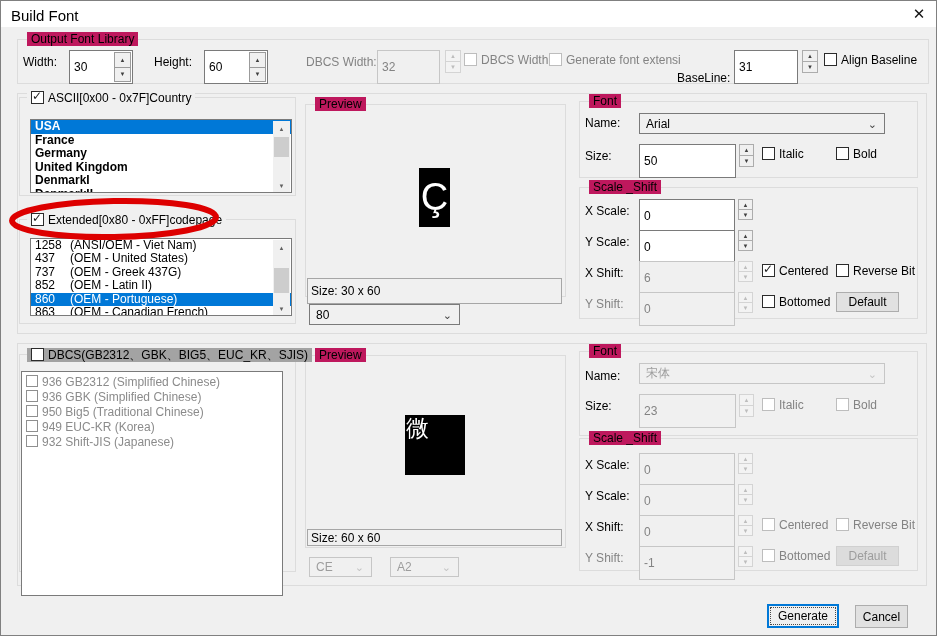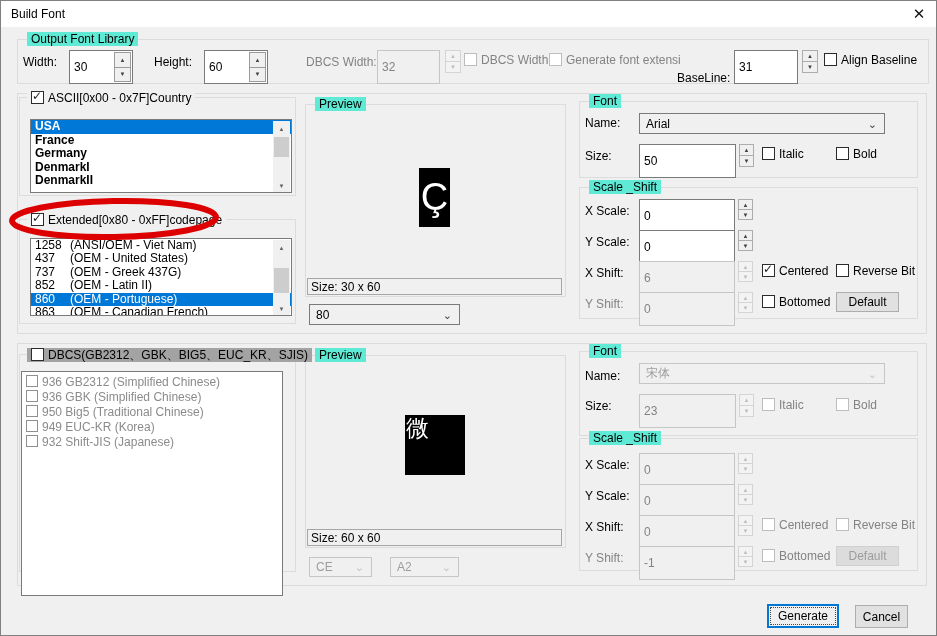--- a/index.html
+++ b/index.html
@@ -1,22 +1,22 @@
 <!DOCTYPE html>
 <html><head>
 <meta charset="utf-8">
 <style>
   html,body{margin:0;padding:0;background:#d8d8d8;}
   *{box-sizing:border-box;font-family:"Liberation Sans","DejaVu Sans",sans-serif;}
   .dlg{position:relative;width:937px;height:636px;background:#f0f0f0;border:1px solid #808080;overflow:hidden;}
   .titlebar{position:absolute;left:0;top:0;width:100%;height:26px;background:#ffffff;}
-  .title{position:absolute;left:10px;top:6px;font-size:12px;color:#000;}
+  .title{position:absolute;left:10px;top:6px;font-size:15px;color:#000;}
   .close{position:absolute;left:905px;top:2px;width:26px;height:22px;display:flex;align-items:center;justify-content:center;font-size:15px;color:#111;cursor:pointer;}
   .group{position:absolute;border:1px solid #dcdcdc;}
-  .glabel{position:absolute;font-size:12px;color:#000;background:#5eead4;padding:0 4px;white-space:nowrap;}
+  .glabel{position:absolute;font-size:12px;color:#000;background:#be185d;padding:0 4px;white-space:nowrap;}
   .lbl{position:absolute;font-size:12px;color:#000;white-space:nowrap;line-height:14px;}
   .lbl.dis{color:#838383;}
   .edit{position:absolute;background:#fff;border:1px solid #7a7a7a;font-size:12px;color:#000;display:flex;align-items:center;padding:16px 4px;}
   .edit.dis{background:#f0f0f0;border-color:#c6c6c6;color:#838383;}
   .spin{position:absolute;display:flex;flex-direction:column;}
   .spin .b{flex:1;border:1px solid #acacac;background:#f0f0f0;display:flex;align-items:center;justify-content:center;font-size:6px;line-height:6px;color:#404040;overflow:hidden;}
   .spin .b+.b{margin-top:-1px;}
   .spin.dis .b{border-color:#d4d4d4;color:#bdbdbd;background:#f3f3f3;}
   .spin-in{position:absolute;right:1px;top:1px;bottom:1px;width:17px;display:flex;flex-direction:column;}
   .spin-in .b{flex:1;border:1px solid #9b9b9b;background:#f0f0f0;display:flex;align-items:center;justify-content:center;font-size:6px;line-height:6px;color:#404040;overflow:hidden;}
@@ -110,20 +110,21 @@
   <div class="cb" style="left:26px;top:90px;background:#f0f0f0;padding:0 4px;z-index:2;">
     <span class="box">
         <span class="chk">✓</span>
       </span>
     <span>ASCII[0x00 - 0x7F]Country</span>
   </div>
   <div class="listbox" style="left:29px;top:118px;width:262px;height:74px;font-weight:bold;">
     <div class="li sel">USA</div>
     <div class="li">France</div>
     <div class="li">Germany</div>
+    <div class="li">United Kingdom</div>
     <div class="li">DenmarkI</div>
     <div class="li">DenmarkII</div>
     <div class="sb" style="height:72px;">
       <span class="sba" style="top:0;">▲</span>
       <span class="thumb" style="top:16px;height:20px;"></span>
       <span class="sba dn">▼</span>
     </div>
   </div>
 
   <div class="group" style="left:18px;top:218px;width:277px;height:105px;"></div>
@@ -165,21 +166,21 @@
     <div class="sb" style="height:76px;">
       <span class="sba" style="top:0;">▲</span>
       <span class="thumb" style="top:28px;height:25px;"></span>
       <span class="sba dn">▼</span>
     </div>
   </div>
 
   <div class="group" style="left:304px;top:103px;width:261px;height:193px;"></div>
   <div class="glabel" style="left:314px;top:96px;">Preview</div>
   <div class="pvbox" style="left:418px;top:167px;width:31px;height:59px;display:flex;align-items:center;justify-content:center;font-size:38px;">Ç</div>
-  <div class="sizebox" style="left:306px;top:277px;width:255px;height:17px;">Size: 30 x 60</div>
+  <div class="sizebox" style="left:306px;top:277px;width:255px;height:26px;">Size: 30 x 60</div>
   <div class="combo" style="left:308px;top:303px;width:151px;height:21px;">
     <span>80</span>
     <span class="chev">⌄</span>
   </div>
 
   <div class="group" style="left:578px;top:100px;width:339px;height:77px;"></div>
   <div class="glabel" style="left:588px;top:93px;">Font</div>
   <div class="lbl" style="left:584px;top:115px;">Name:</div>
   <div class="combo" style="left:638px;top:112px;width:246px;height:21px;">
     <span>Arial</span>

